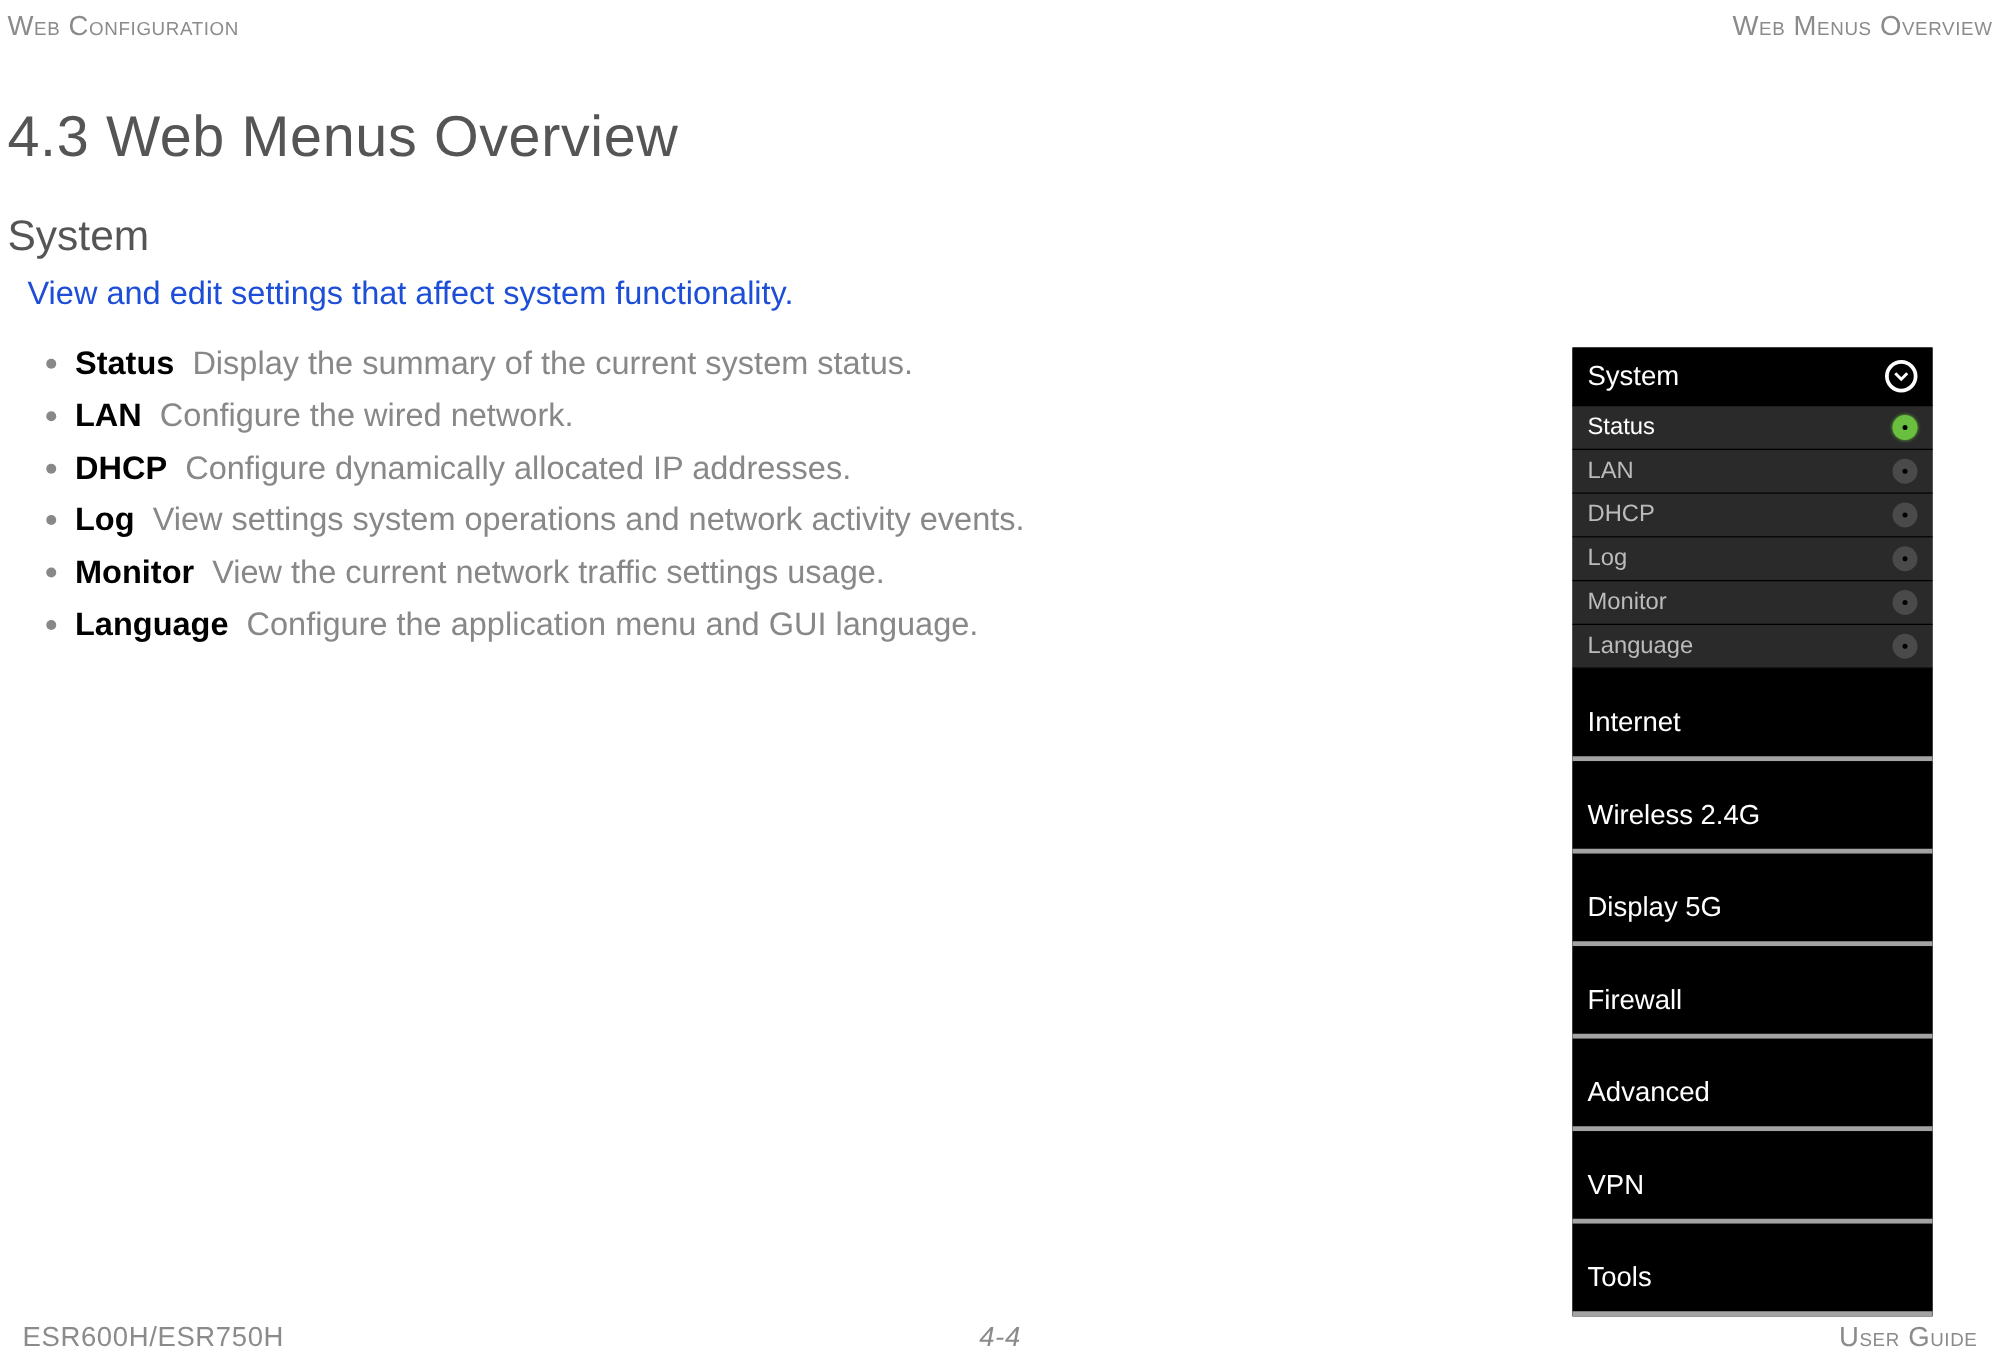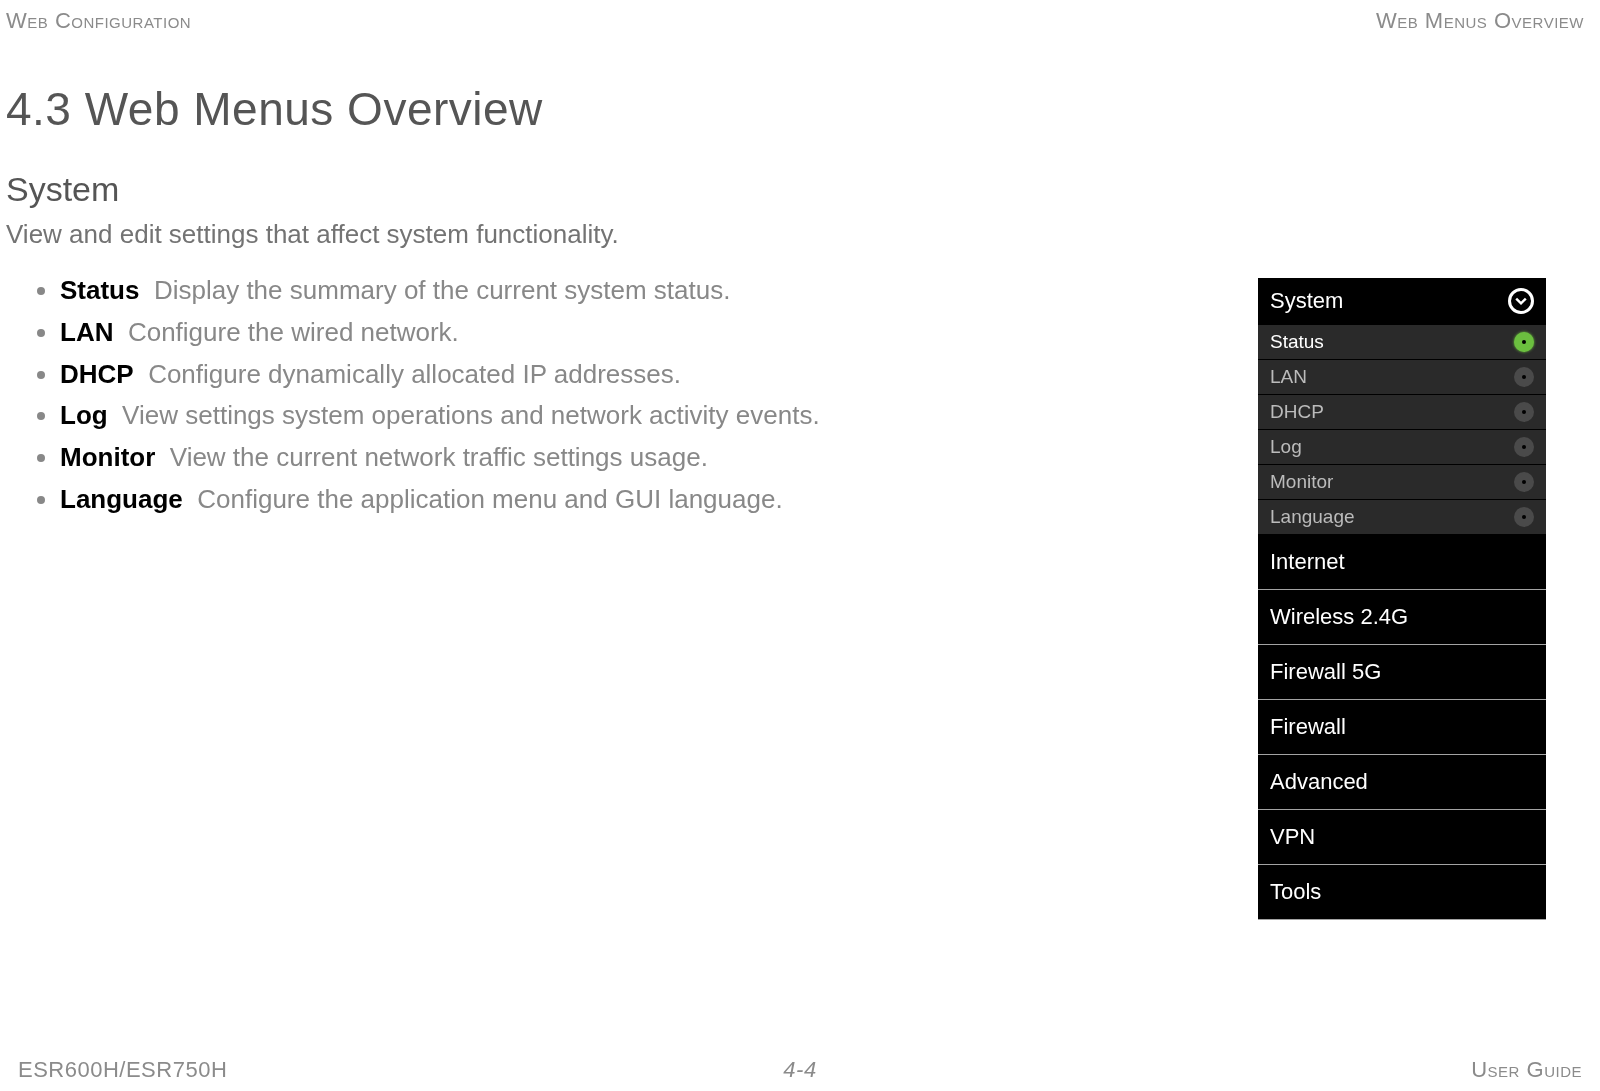--- a/index.html
+++ b/index.html
@@ -11,43 +11,43 @@
       font-family: Arial, Helvetica, sans-serif;
       width: 1600px;
       height: 1091px;
       background: #fff;
       position: relative;
       padding: 0;
     }
     .header {
       display: flex;
       justify-content: space-between;
-      padding: 8px 16px 0 6px;
+      padding: 8px 6px 0 6px;
       font-variant: small-caps;
       color: #8b8b8b;
       font-size: 22px;
       letter-spacing: 0.5px;
     }
     .main-title {
       font-size: 46px;
       color: #555;
       margin: 48px 0 0 6px;
       font-weight: normal;
       letter-spacing: 0.5px;
     }
     .subsection-title {
       font-size: 34px;
       color: #555;
       margin: 34px 0 0 6px;
       font-weight: normal;
     }
     .subsection-desc {
       font-size: 26px;
-      color: #737373;
-      margin: 10px 0 0 6px;
+      color: #1d4ed8;
+      margin: 10px 0 0 22px;
     }
     .bullet-list {
       margin: 24px 0 0 60px;
       list-style: disc;
     }
     .bullet-list li {
       font-size: 26px;
       color: #888;
       margin-bottom: 8px;
       line-height: 1.3;
@@ -83,22 +83,22 @@
       align-items: center;
       border-bottom: 1px solid #000;
     }
     .menu-subitem.active {
       color: #fff;
     }
     .menu-section-item {
       background: #000;
       color: #fff;
       font-size: 22px;
-      padding: 14px 12px 14px 12px;
-      border-bottom: 1px solid #a3a3a3;
+      padding: 30px 12px 14px 12px;
+      border-bottom: 4px solid #a3a3a3;
     }
     .circle-icon {
       width: 20px;
       height: 20px;
       border-radius: 50%;
       background: #4a4a4a;
       display: inline-block;
       position: relative;
     }
     .circle-icon.green {
@@ -199,21 +199,21 @@
   <div class="menu-subitem">
     <span>Monitor</span>
     <span class="circle-icon"></span>
   </div>
   <div class="menu-subitem">
     <span>Language</span>
     <span class="circle-icon"></span>
   </div>
   <div class="menu-section-item"><span>Internet</span></div>
   <div class="menu-section-item"><span>Wireless 2.4G</span></div>
-  <div class="menu-section-item"><span>Firewall 5G</span></div>
+  <div class="menu-section-item"><span>Display 5G</span></div>
   <div class="menu-section-item"><span>Firewall</span></div>
   <div class="menu-section-item"><span>Advanced</span></div>
   <div class="menu-section-item"><span>VPN</span></div>
   <div class="menu-section-item"><span>Tools</span></div>
 </div>
 
 <div class="footer">
   <span>ESR600H/ESR750H</span>
   <span class="footer-center">4-4</span>
   <span>User Guide</span>

